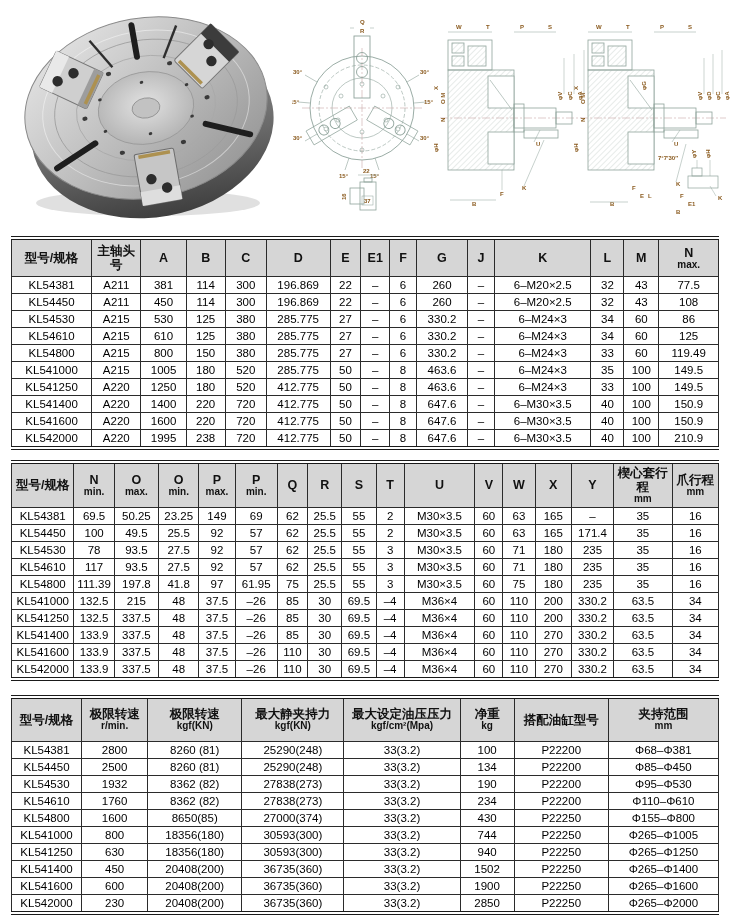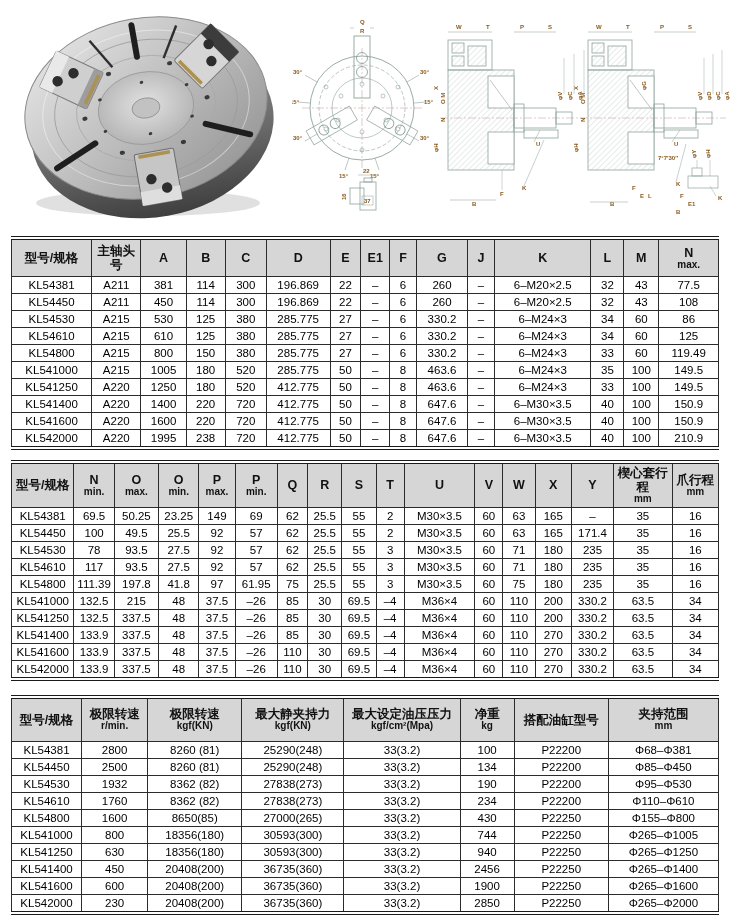--- a/index.html
+++ b/index.html
@@ -832,21 +832,21 @@
               <td>27838(273)</td>
               <td>33(3.2)</td>
               <td>234</td>
               <td>P22200</td>
               <td>Φ110–Φ610</td>
             </tr>
             <tr>
               <td>KL54800</td>
               <td>1600</td>
               <td>8650(85)</td>
-              <td>27000(265)</td>
+              <td>27000(374)</td>
               <td>33(3.2)</td>
               <td>430</td>
               <td>P22250</td>
               <td>Φ155–Φ800</td>
             </tr>
             <tr>
               <td>KL541000</td>
               <td>800</td>
               <td>18356(180)</td>
               <td>30593(300)</td>
@@ -864,21 +864,21 @@
               <td>940</td>
               <td>P22250</td>
               <td>Φ265–Φ1250</td>
             </tr>
             <tr>
               <td>KL541400</td>
               <td>450</td>
               <td>20408(200)</td>
               <td>36735(360)</td>
               <td>33(3.2)</td>
-              <td>2456</td>
+              <td>1502</td>
               <td>P22250</td>
               <td>Φ265–Φ1400</td>
             </tr>
             <tr>
               <td>KL541600</td>
               <td>600</td>
               <td>20408(200)</td>
               <td>36735(360)</td>
               <td>33(3.2)</td>
               <td>1900</td>

